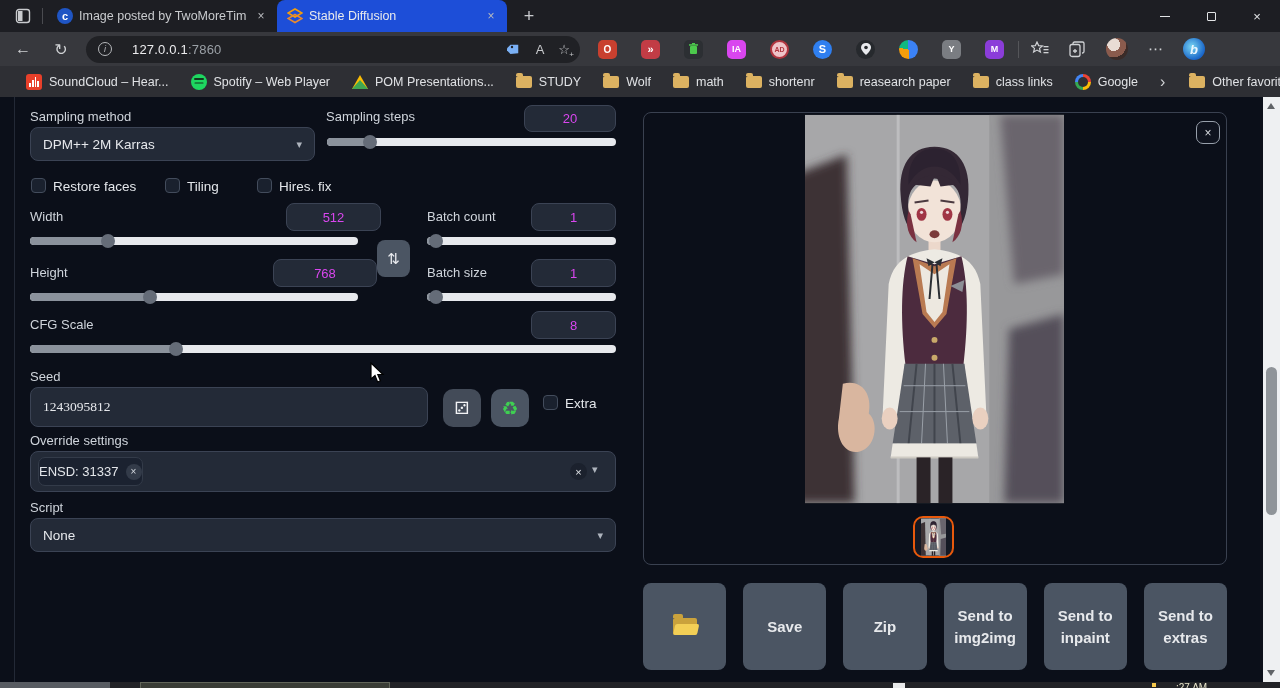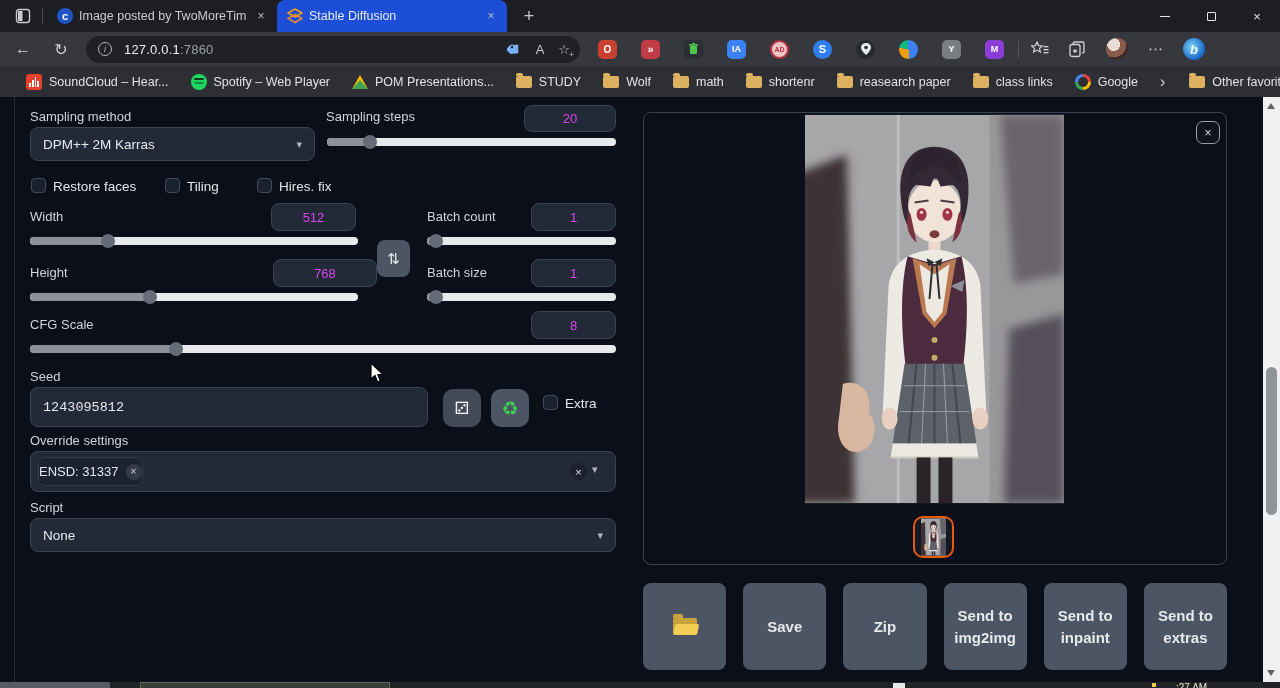--- a/index.html
+++ b/index.html
@@ -21,32 +21,32 @@
   .win-controls{margin-left:auto;display:flex;height:32px}
   .win-btn{width:46px;height:32px;display:flex;align-items:center;justify-content:center;color:#e2e4e6;font-size:13px}
   .restore-glyph{width:9px;height:9px;border:1px solid #e2e4e6;border-radius:1px;position:relative}
   .restore-glyph:after{content:"";position:absolute;left:2px;bottom:2px;width:9px;height:9px;border:1px solid #e2e4e6;border-left:0;border-bottom:0;transform:translate(1px,-1px);opacity:.0}
   .min-glyph{width:10px;height:1px;background:#e2e4e6}
 
   .toolbar{position:absolute;left:0;top:32px;width:1280px;height:34px;background:#37383d;display:flex;align-items:center}
   .nav-btn{width:30px;height:28px;display:flex;align-items:center;justify-content:center;color:#cfd1d4;font-size:16px;border-radius:6px;margin-left:8px}
   .address{margin-left:10px;width:494px;height:27px;background:#202125;border-radius:14px;display:flex;align-items:center;padding:0 10px 0 12px;font-size:13px}
   .info-badge{width:14px;height:14px;border:1px solid #b6b8bb;border-radius:50%;color:#b6b8bb;font-size:9px;display:flex;align-items:center;justify-content:center;font-style:italic;flex:none}
-  .url{margin-left:12px;color:#ececee;letter-spacing:.2px}
+  .url{margin-left:20px;color:#ececee;letter-spacing:.2px}
   .url .port{color:#9aa0a6}
   .addr-icons{margin-left:auto;display:flex;align-items:center;gap:14px}
   .addr-ic{color:#c6c8cb;font-size:13px;position:relative;display:flex;align-items:center;justify-content:center}
   .star-add{position:relative}
   .star-add .plus{position:absolute;right:-4px;bottom:-2px;font-size:8px;color:#c6c8cb}
   .ext-row{display:flex;align-items:center;gap:24px;margin-left:18px}
   .ext{width:19px;height:19px;border-radius:5px;display:flex;align-items:center;justify-content:center;font-size:9px;font-weight:bold;color:#fff;flex:none}
   .ext.red-o{background:#c8402f;font-size:10px}
   .ext.ff{background:#c23c45;font-size:11px}
   .ext.trash{background:#2c2f33}
-  .ext.ia{background:#3b82f6}
+  .ext.ia{background:#d946ef}
   .ext.ad{background:#efc3c8;color:#b0353f;border:2px solid #b0353f;border-radius:50%;font-size:7px}
   .ext.shazam{background:#2f7ff0;border-radius:50%;font-size:11px}
   .ext.pin{background:#26292d;border-radius:50%}
   .ext.globe{border-radius:50%;background:conic-gradient(#3b82f6 0 50%,#f59e0b 50% 78%,#10b981 78% 100%)}
   .ext.ywidth{background:#7a7d82}
   .ext.monica{background:#8b3dd9}
   .toolbar-divider{width:1px;height:17px;background:#55565a;margin:0 12px 0 14px}
   .right-icons{display:flex;align-items:center;gap:20px;margin-right:8px}
   .ric{color:#d0d2d5;font-size:15px;display:flex;align-items:center;justify-content:center}
   .avatar{width:22px;height:22px;border-radius:50%;background:radial-gradient(circle at 35% 30%,#e9dcd4 0 30%,#8a5b4d 31% 60%,#3a2b28 61% 100%)}
@@ -75,21 +75,21 @@
   .numbox{display:flex;align-items:center;justify-content:center;font-size:13px;color:#d946ef}
   .ddown{display:flex;align-items:center;font-size:13.5px;color:#e6e8ec;padding:0 12px}
   .ddown .caret{margin-left:auto;color:#aeb4bd;font-size:11px}
   .slider{position:absolute;height:14px}
   .slider .track{position:absolute;left:0;right:0;top:3px;height:8px;border-radius:4px;background:#e7e9ed}
   .slider .fill{position:absolute;left:0;top:3px;height:8px;border-radius:4px 0 0 4px;background:#8b929c}
   .slider .handle{position:absolute;top:0;width:14px;height:14px;border-radius:50%;background:#656c78}
   .checkbox{position:absolute;width:15px;height:15px;border-radius:4px;background:#1a212e;border:1px solid #434c5c}
   .cblabel{position:absolute;font-size:13.5px;color:#e3e6ea}
   .iconbtn{position:absolute;width:38px;height:38px;border-radius:10px;background:#434b58;display:flex;align-items:center;justify-content:center;font-size:17px}
-  .seedinput{position:absolute;background:#232a37;border:1px solid #3b4354;border-radius:8px;color:#e6e8ec;font-size:13.5px;padding:0 12px;font-family:Liberation Mono, monospace;outline:none}
+  .seedinput{position:absolute;background:#232a37;border:1px solid #3b4354;border-radius:8px;color:#e6e8ec;font-size:13.5px;padding:0 12px;font-family:Liberation Serif, serif;outline:none}
   .chip{position:absolute;background:#1b2230;border:1px solid #333b49;border-radius:7px;display:flex;align-items:center;gap:7px;padding:0 0;font-size:13px;color:#e3e6ea}
   .chip .chipx{width:16px;height:16px;border-radius:50%;background:#333b49;color:#d6dae0;font-size:10px;display:flex;align-items:center;justify-content:center}
   .clearx{position:absolute;width:17px;height:17px;border-radius:50%;background:#1b212d;color:#e3e6ea;font-size:11px;display:flex;align-items:center;justify-content:center}
   .swapbtn{position:absolute;left:377px;top:143px;width:33px;height:37px;border-radius:8px;background:#4b5563;color:#e8eaee;font-size:15px;display:flex;align-items:center;justify-content:center}
 
   .viewer{position:absolute;left:643px;top:15px;width:584px;height:453px;border:1px solid #3a4150;border-radius:8px}
   .genimg{position:absolute;left:805px;top:17px;width:259px;height:390px}
   .imgclose{position:absolute;left:1196px;top:24px;width:24px;height:23px;border:1.5px solid #98a0ab;border-radius:7px;color:#d8dbe0;font-size:12px;display:flex;align-items:center;justify-content:center;background:rgba(20,24,34,.55)}
   .thumb{position:absolute;left:913px;top:419px;width:41px;height:42px;border:2px solid #e8590c;border-radius:10px;background:#141823;display:flex;align-items:center;justify-content:center;overflow:hidden}
   .actions{position:absolute;left:643px;top:486px;width:584px;height:87px;display:flex;gap:17px}
@@ -288,21 +288,21 @@
   </div>
 
   <div class="checkbox" style="left:31px;top:81px"></div>
   <div class="cblabel" style="left:53px;top:82px">Restore faces</div>
   <div class="checkbox" style="left:165px;top:81px"></div>
   <div class="cblabel" style="left:187px;top:82px">Tiling</div>
   <div class="checkbox" style="left:257px;top:81px"></div>
   <div class="cblabel" style="left:279px;top:82px">Hires. fix</div>
 
   <div class="glabel" style="left:30px;top:112px">Width</div>
-  <div class="gbox numbox" style="left:271px;top:106px;width:85px;height:28px">512</div>
+  <div class="gbox numbox" style="left:286px;top:106px;width:95px;height:28px">512</div>
   <div class="slider" style="left:30px;top:137px;width:328px">
     <div class="track"></div>
       <div class="fill" style="width:78px"></div>
       <div class="handle" style="left:71px"></div>
   </div>
   <div class="glabel" style="left:427px;top:112px">Batch count</div>
   <div class="gbox numbox" style="left:531px;top:106px;width:85px;height:28px">1</div>
   <div class="slider" style="left:427px;top:137px;width:189px">
     <div class="track"></div>
       <div class="fill" style="width:9px"></div>

